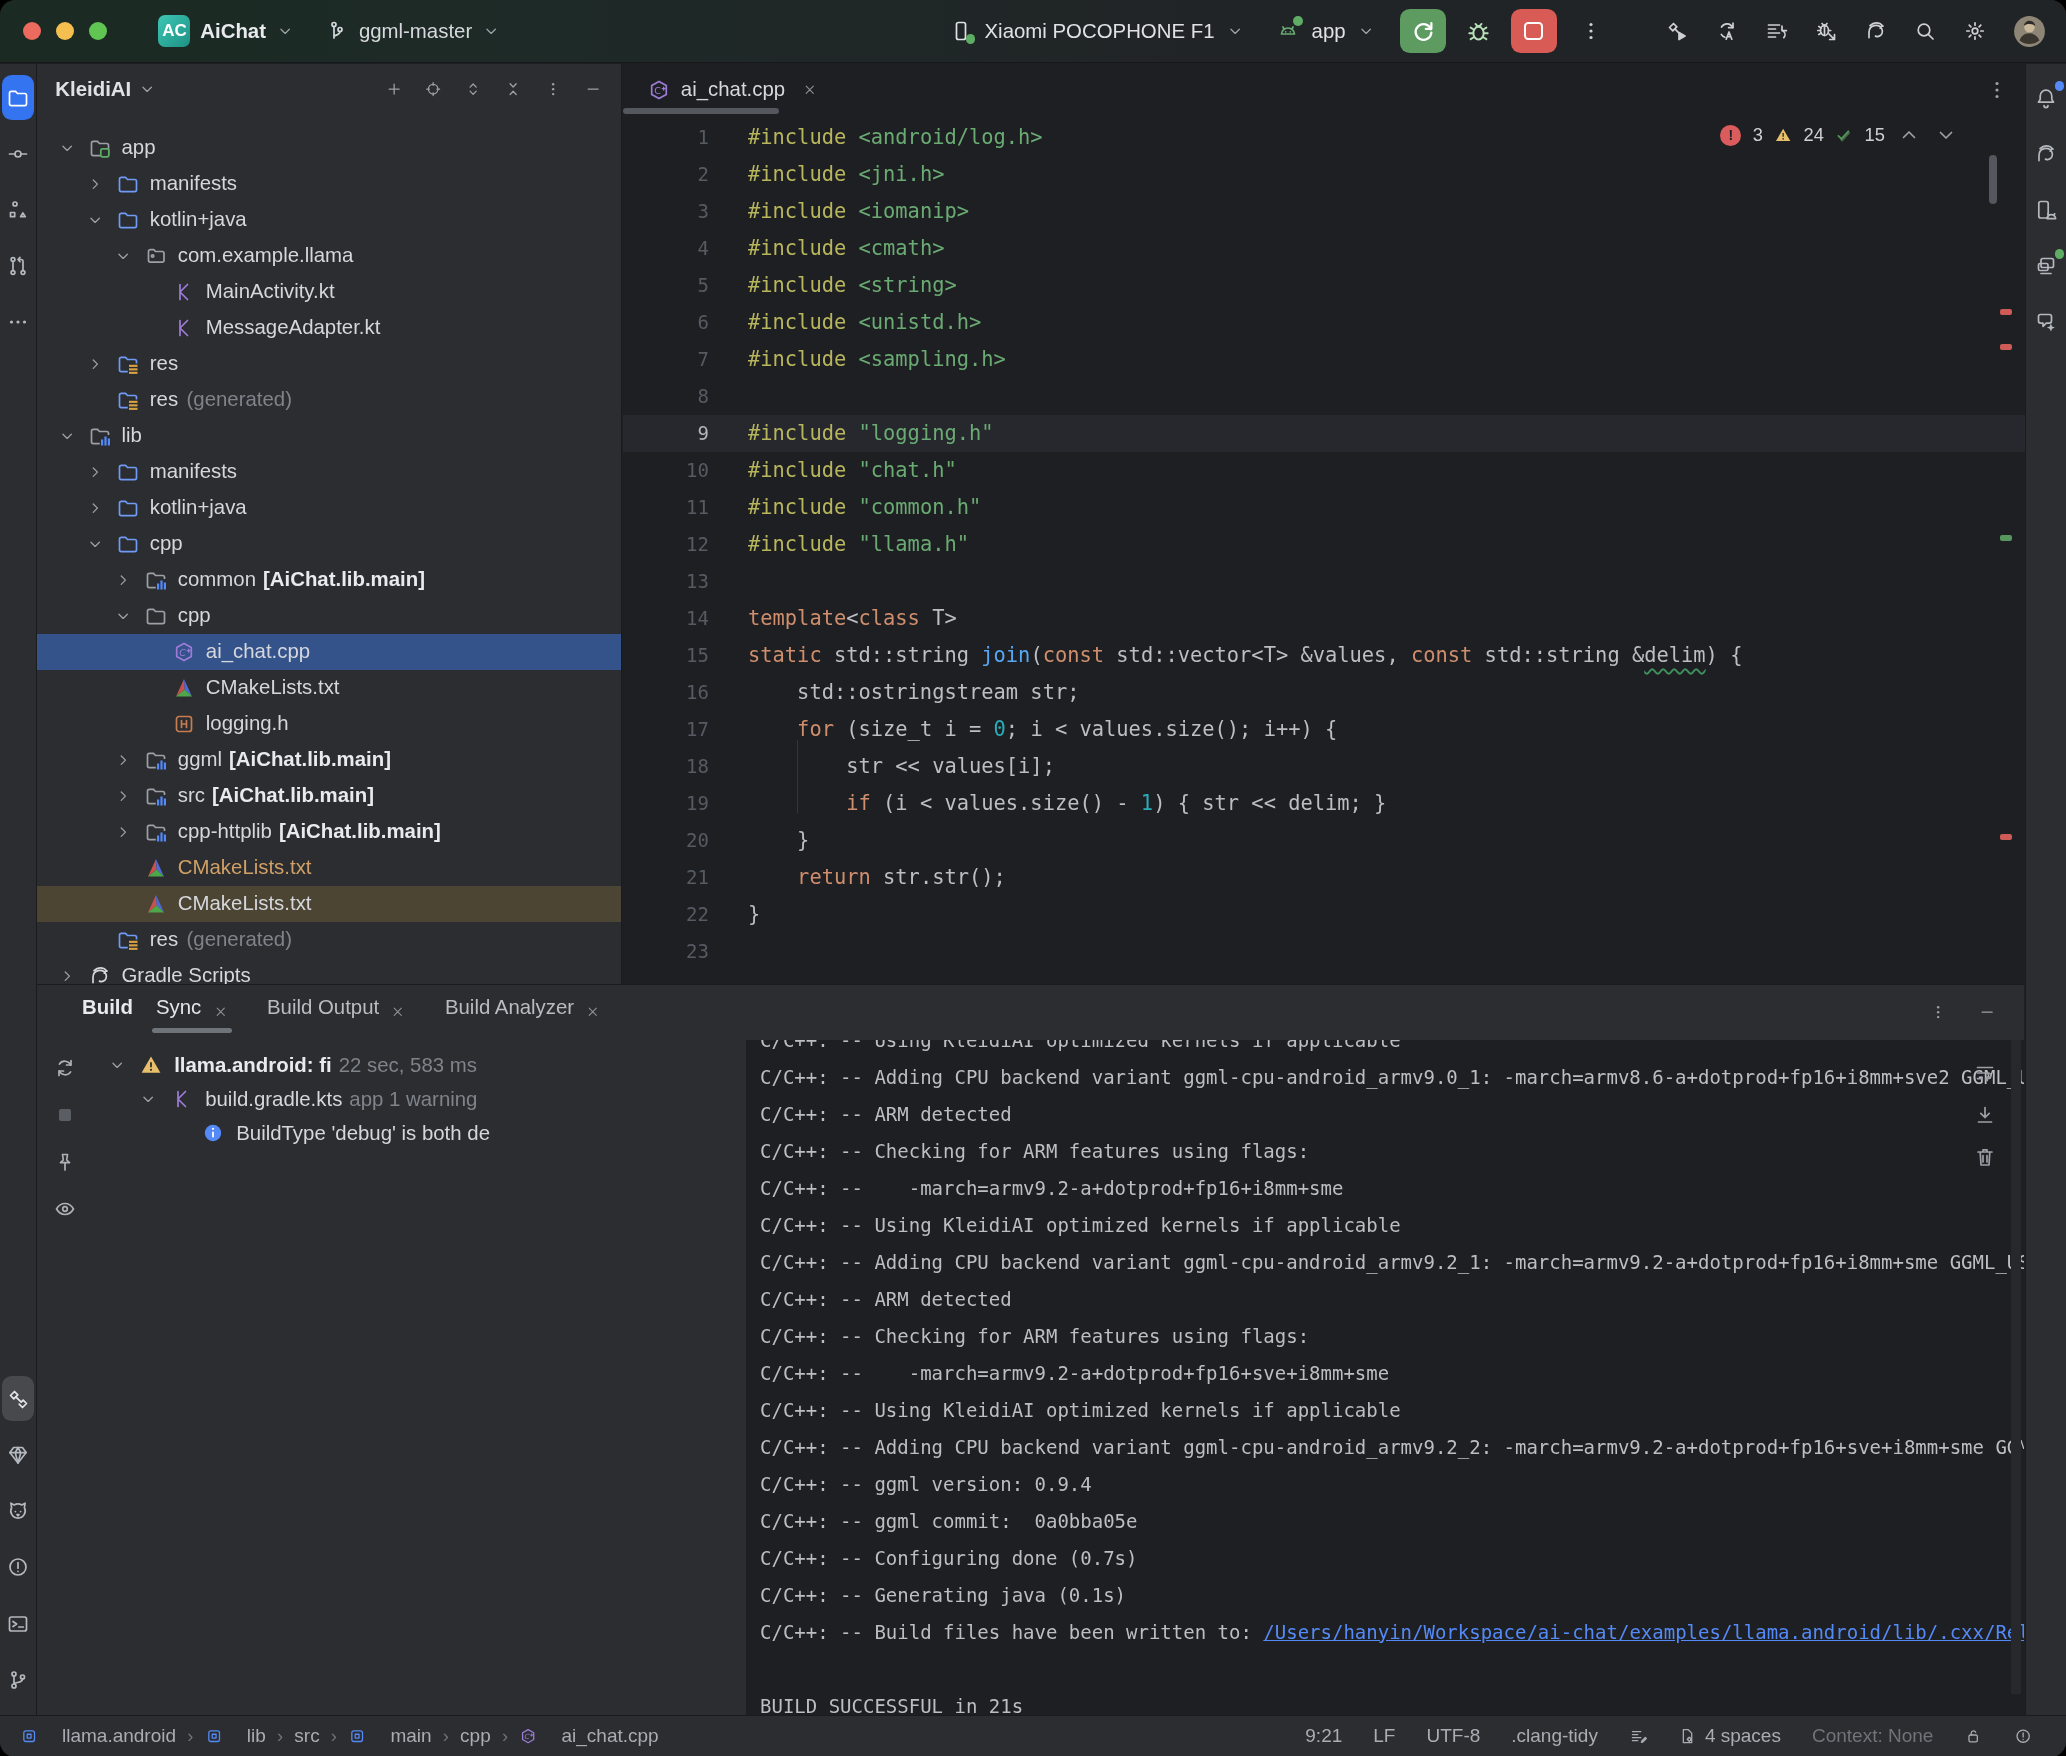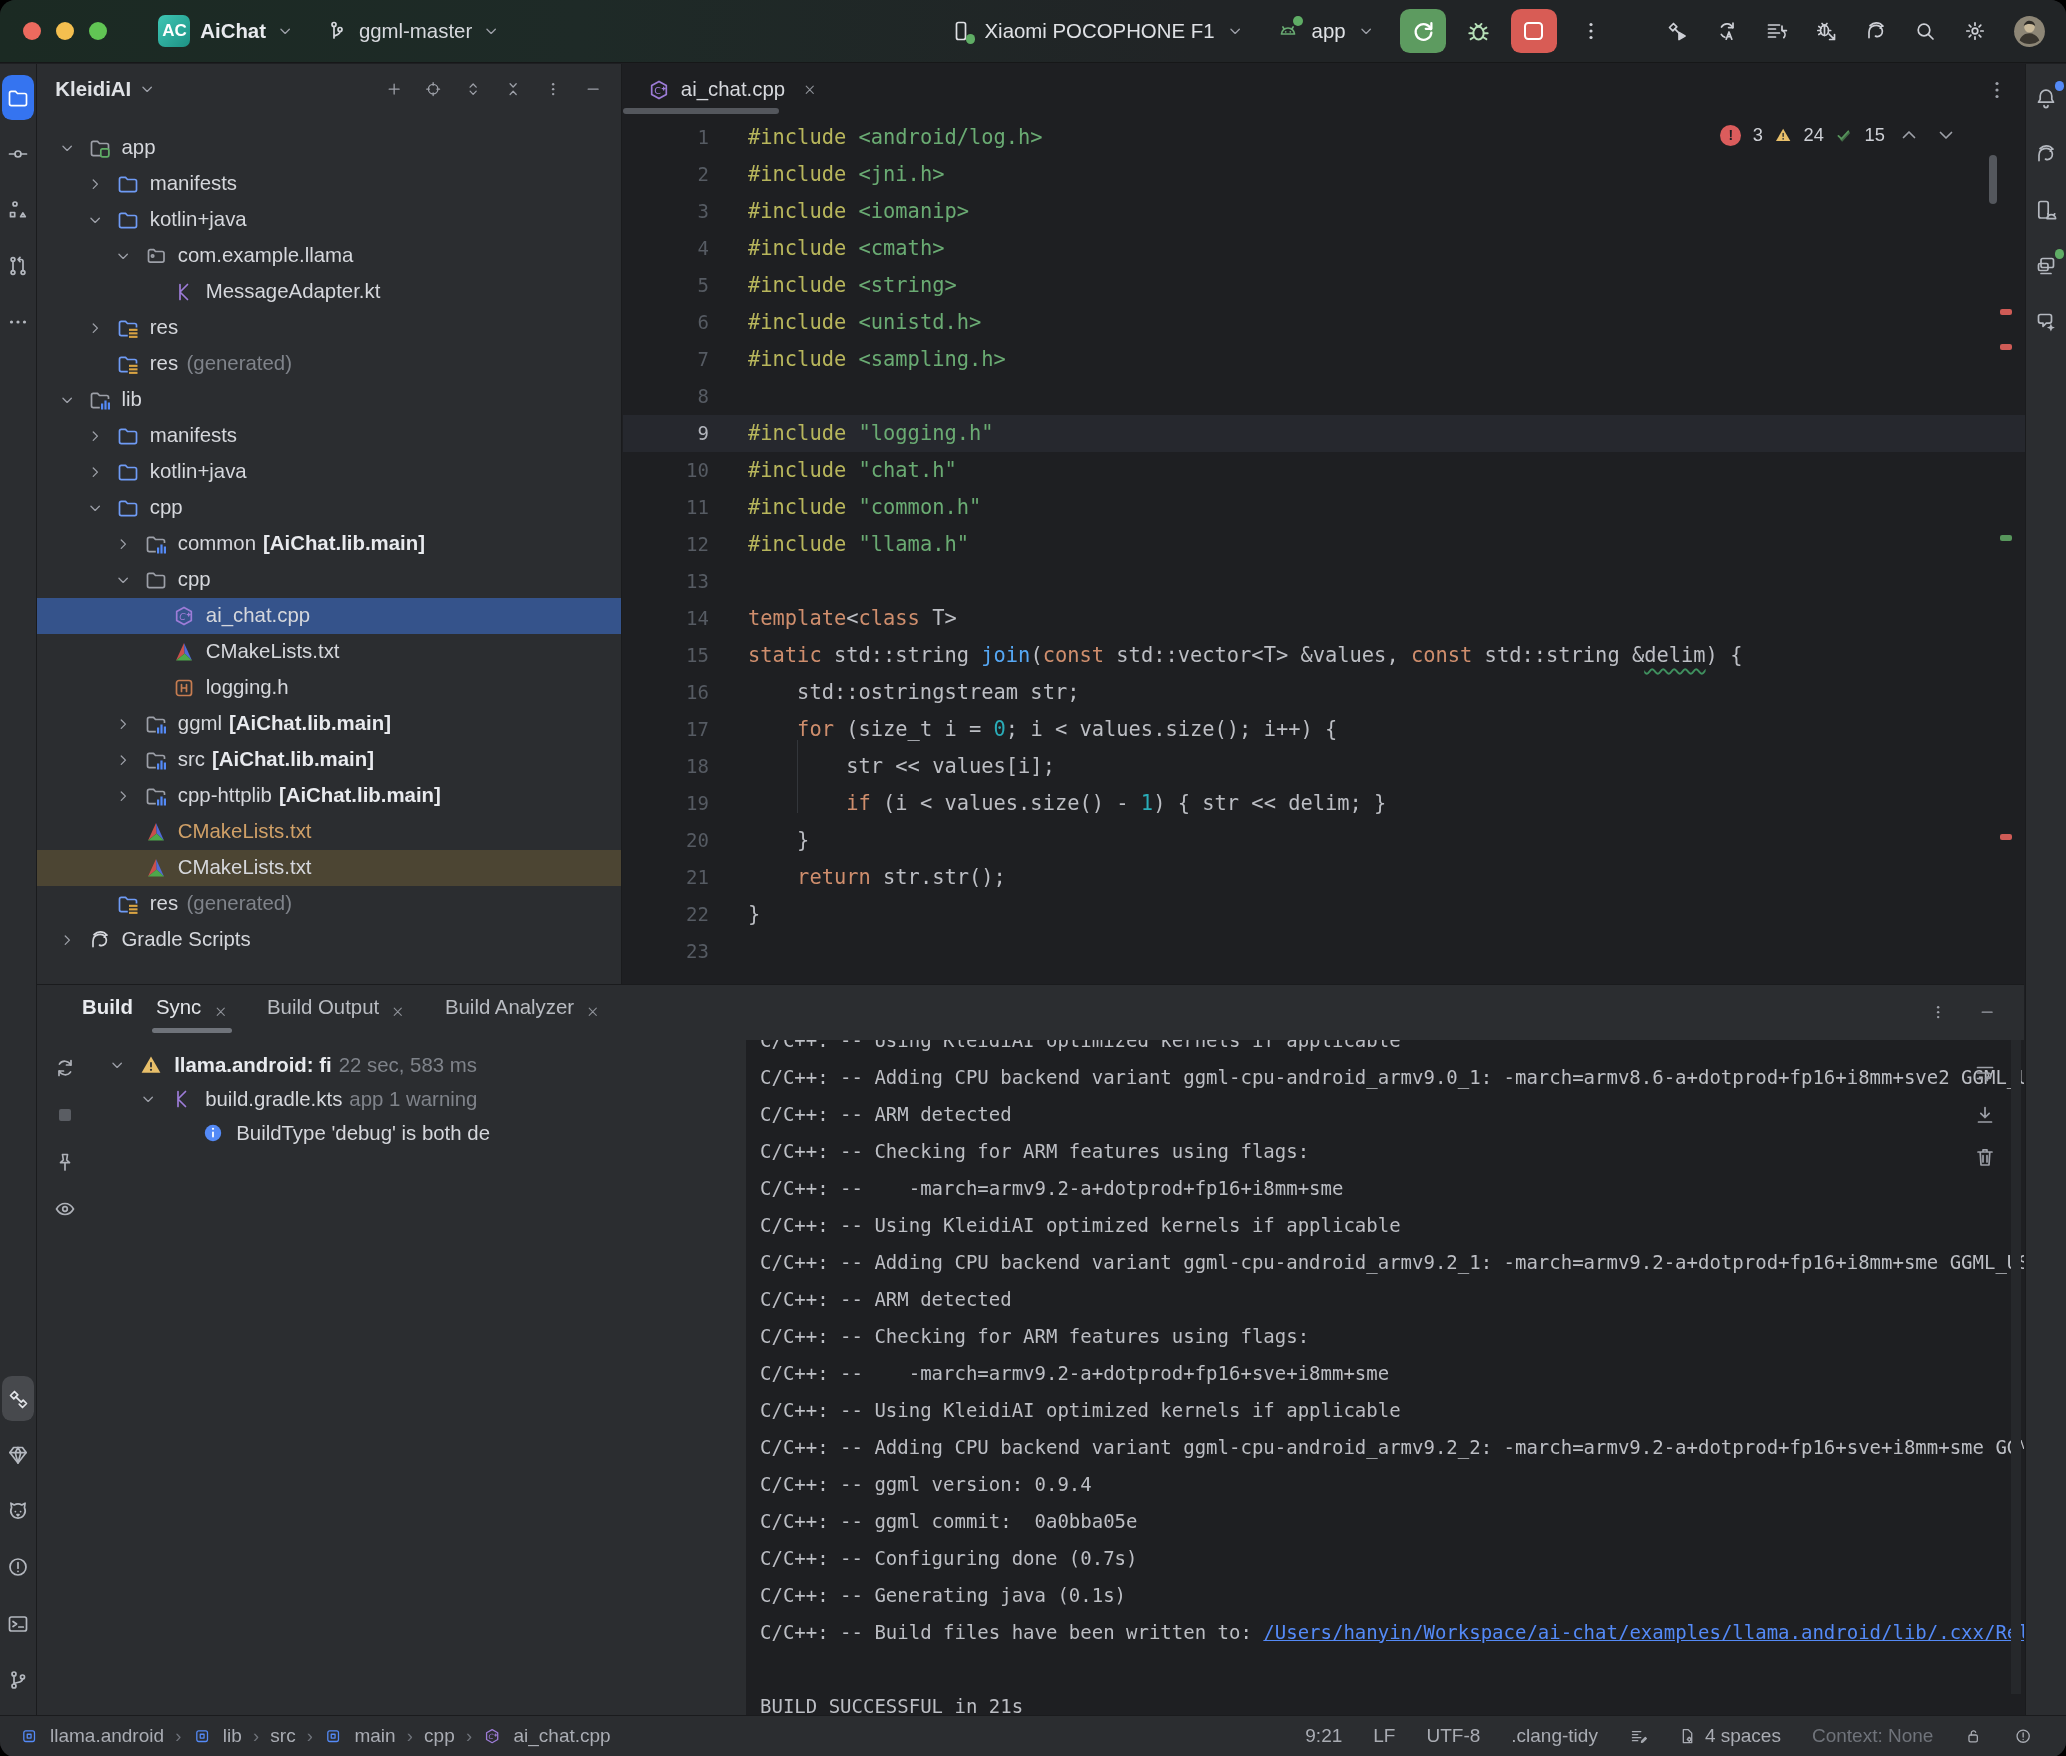--- a/index.html
+++ b/index.html
@@ -111,21 +111,21 @@
   .con-inner{margin-top:-18.3px;}
   .conline{height:37px;line-height:37px;white-space:pre;}
   .conlink{color:#548af7;text-decoration:underline;}
   .con-tools{position:absolute;right:24px;top:17px;display:flex;flex-direction:column;gap:11.2px;color:#9da0a8;}
   .con-tools .tico{width:31px;height:31px;display:flex;align-items:center;justify-content:center;}
   .con-scroll{position:absolute;right:2.8px;top:0;bottom:21px;width:9.8px;background:#26282b;}
   
   .statusbar{position:absolute;left:0;top:1715px;width:2066px;height:41px;background:#2b2d30;border-top:0.7px solid #1a1b1d;
     display:flex;align-items:center;font-size:19px;color:#a9acb3;padding:0 34px 0 19.7px;}
   .crumbs{display:flex;align-items:center;gap:11.2px;}
-  .crumb{display:flex;align-items:center;gap:12px;}
+  .crumb{display:flex;align-items:center;gap:24px;}
   .crumb-sep{color:#6f737a;font-size:18.3px;}
   .sb-right{margin-left:auto;display:flex;align-items:center;gap:31px;}
   .sb-item{display:flex;align-items:center;gap:8.4px;color:#a9acb3;}
   .sb-item.dim{color:#6f737a;}
   
   .ic{display:inline-flex;width:24px;height:24px;flex:none;}
   .ic svg{width:100%;height:100%;stroke:currentColor;fill:none;stroke-width:1.7;stroke-linecap:round;stroke-linejoin:round;}
   .ic.sm{width:18.3px;height:18.3px;}
   .ic.lg{width:27px;height:27px;}
 </style>
@@ -530,20 +530,31 @@
               </svg>
             </i>
           </span>
           <i class="ic">
             <svg viewBox="0 0 24 24">
               <path stroke="#9da0a8" d="M4.5 7.4c0-1 .8-1.8 1.8-1.8h3.5l1.7 1.9h6.7c1 0 1.8.8 1.8 1.8v7c0 1-.8 1.8-1.8 1.8H6.3c-1 0-1.8-.8-1.8-1.8z"></path>
               <circle stroke="#9da0a8" cx="8.6" cy="12" r="1.2"></circle>
             </svg>
           </i>
           <span class="tlabel">com.example.llama</span>
+        </div>
+        <div class="trow" style="padding-left:104px">
+          <span class="chsp"></span>
+          <i class="ic">
+            <svg viewBox="0 0 24 24">
+              <g stroke="#9d7cd8">
+                <path d="M8 4.5v15M8 12l7.5-7.5M8 12l7.5 7.5"></path>
+              </g>
+            </svg>
+          </i>
+          <span class="tlabel">MainActivity.kt</span>
         </div>
         <div class="trow" style="padding-left:104px">
           <span class="chsp"></span>
           <i class="ic">
             <svg viewBox="0 0 24 24">
               <g stroke="#9d7cd8">
                 <path d="M8 4.5v15M8 12l7.5-7.5M8 12l7.5 7.5"></path>
               </g>
             </svg>
           </i>

